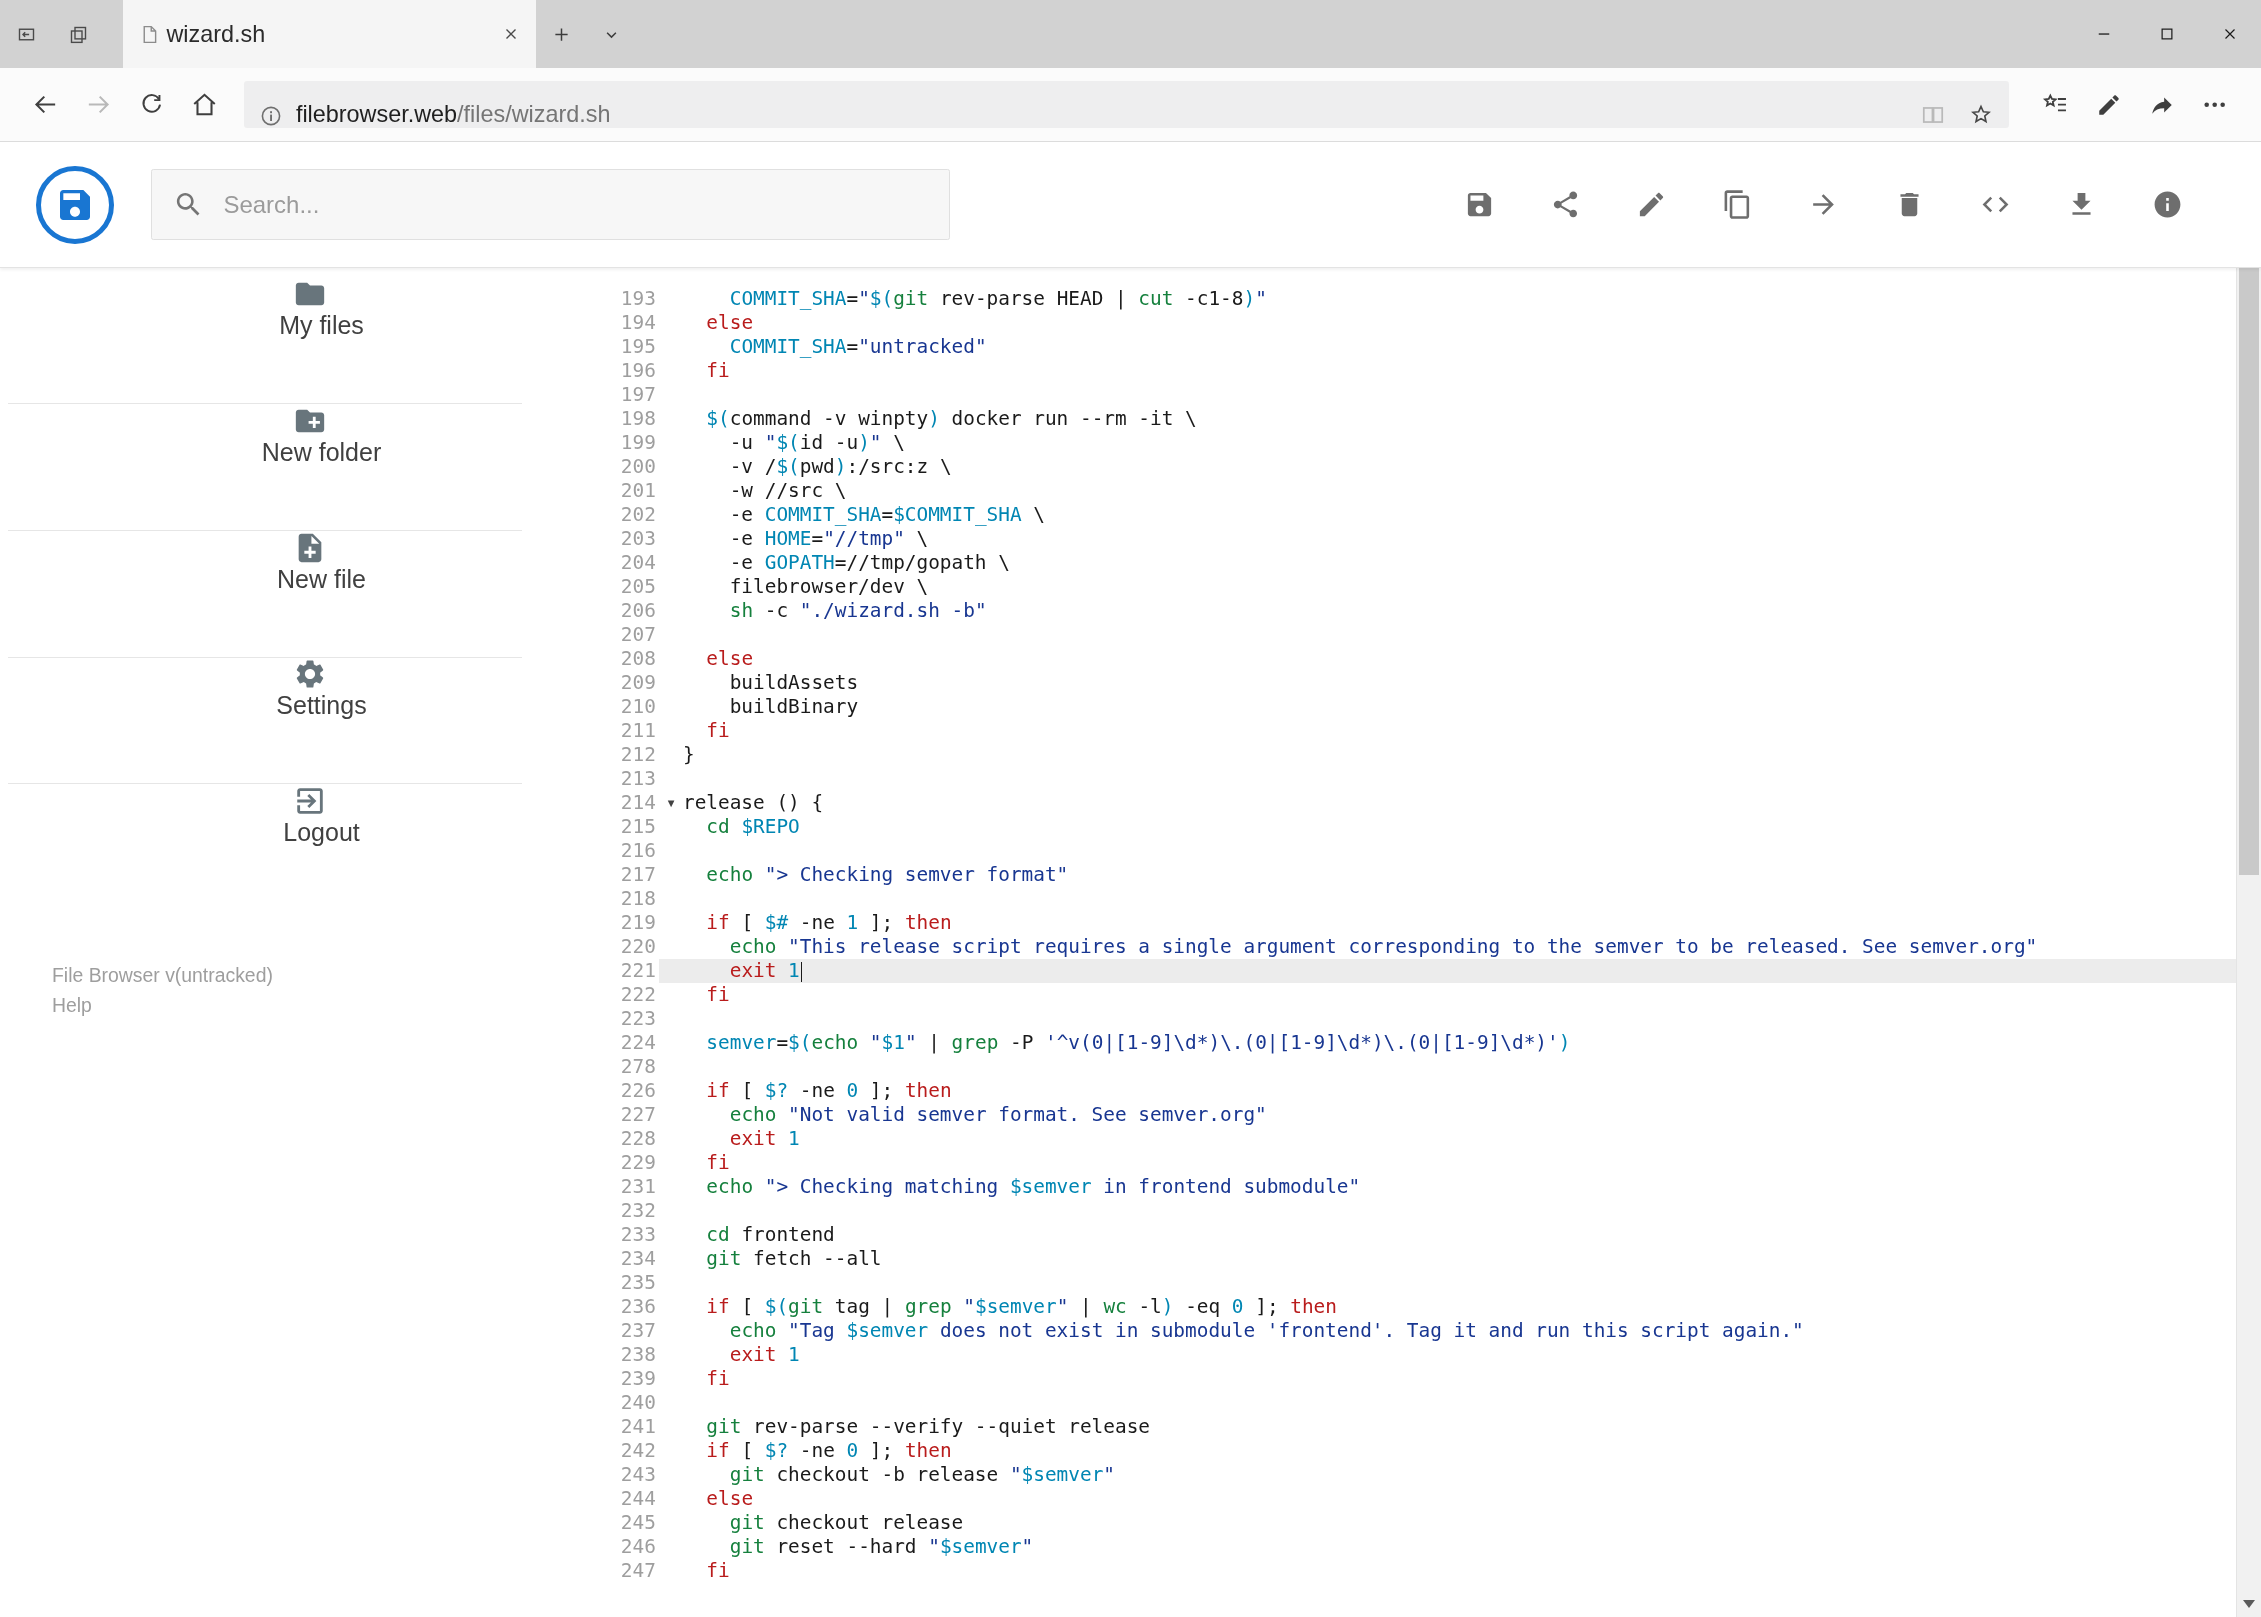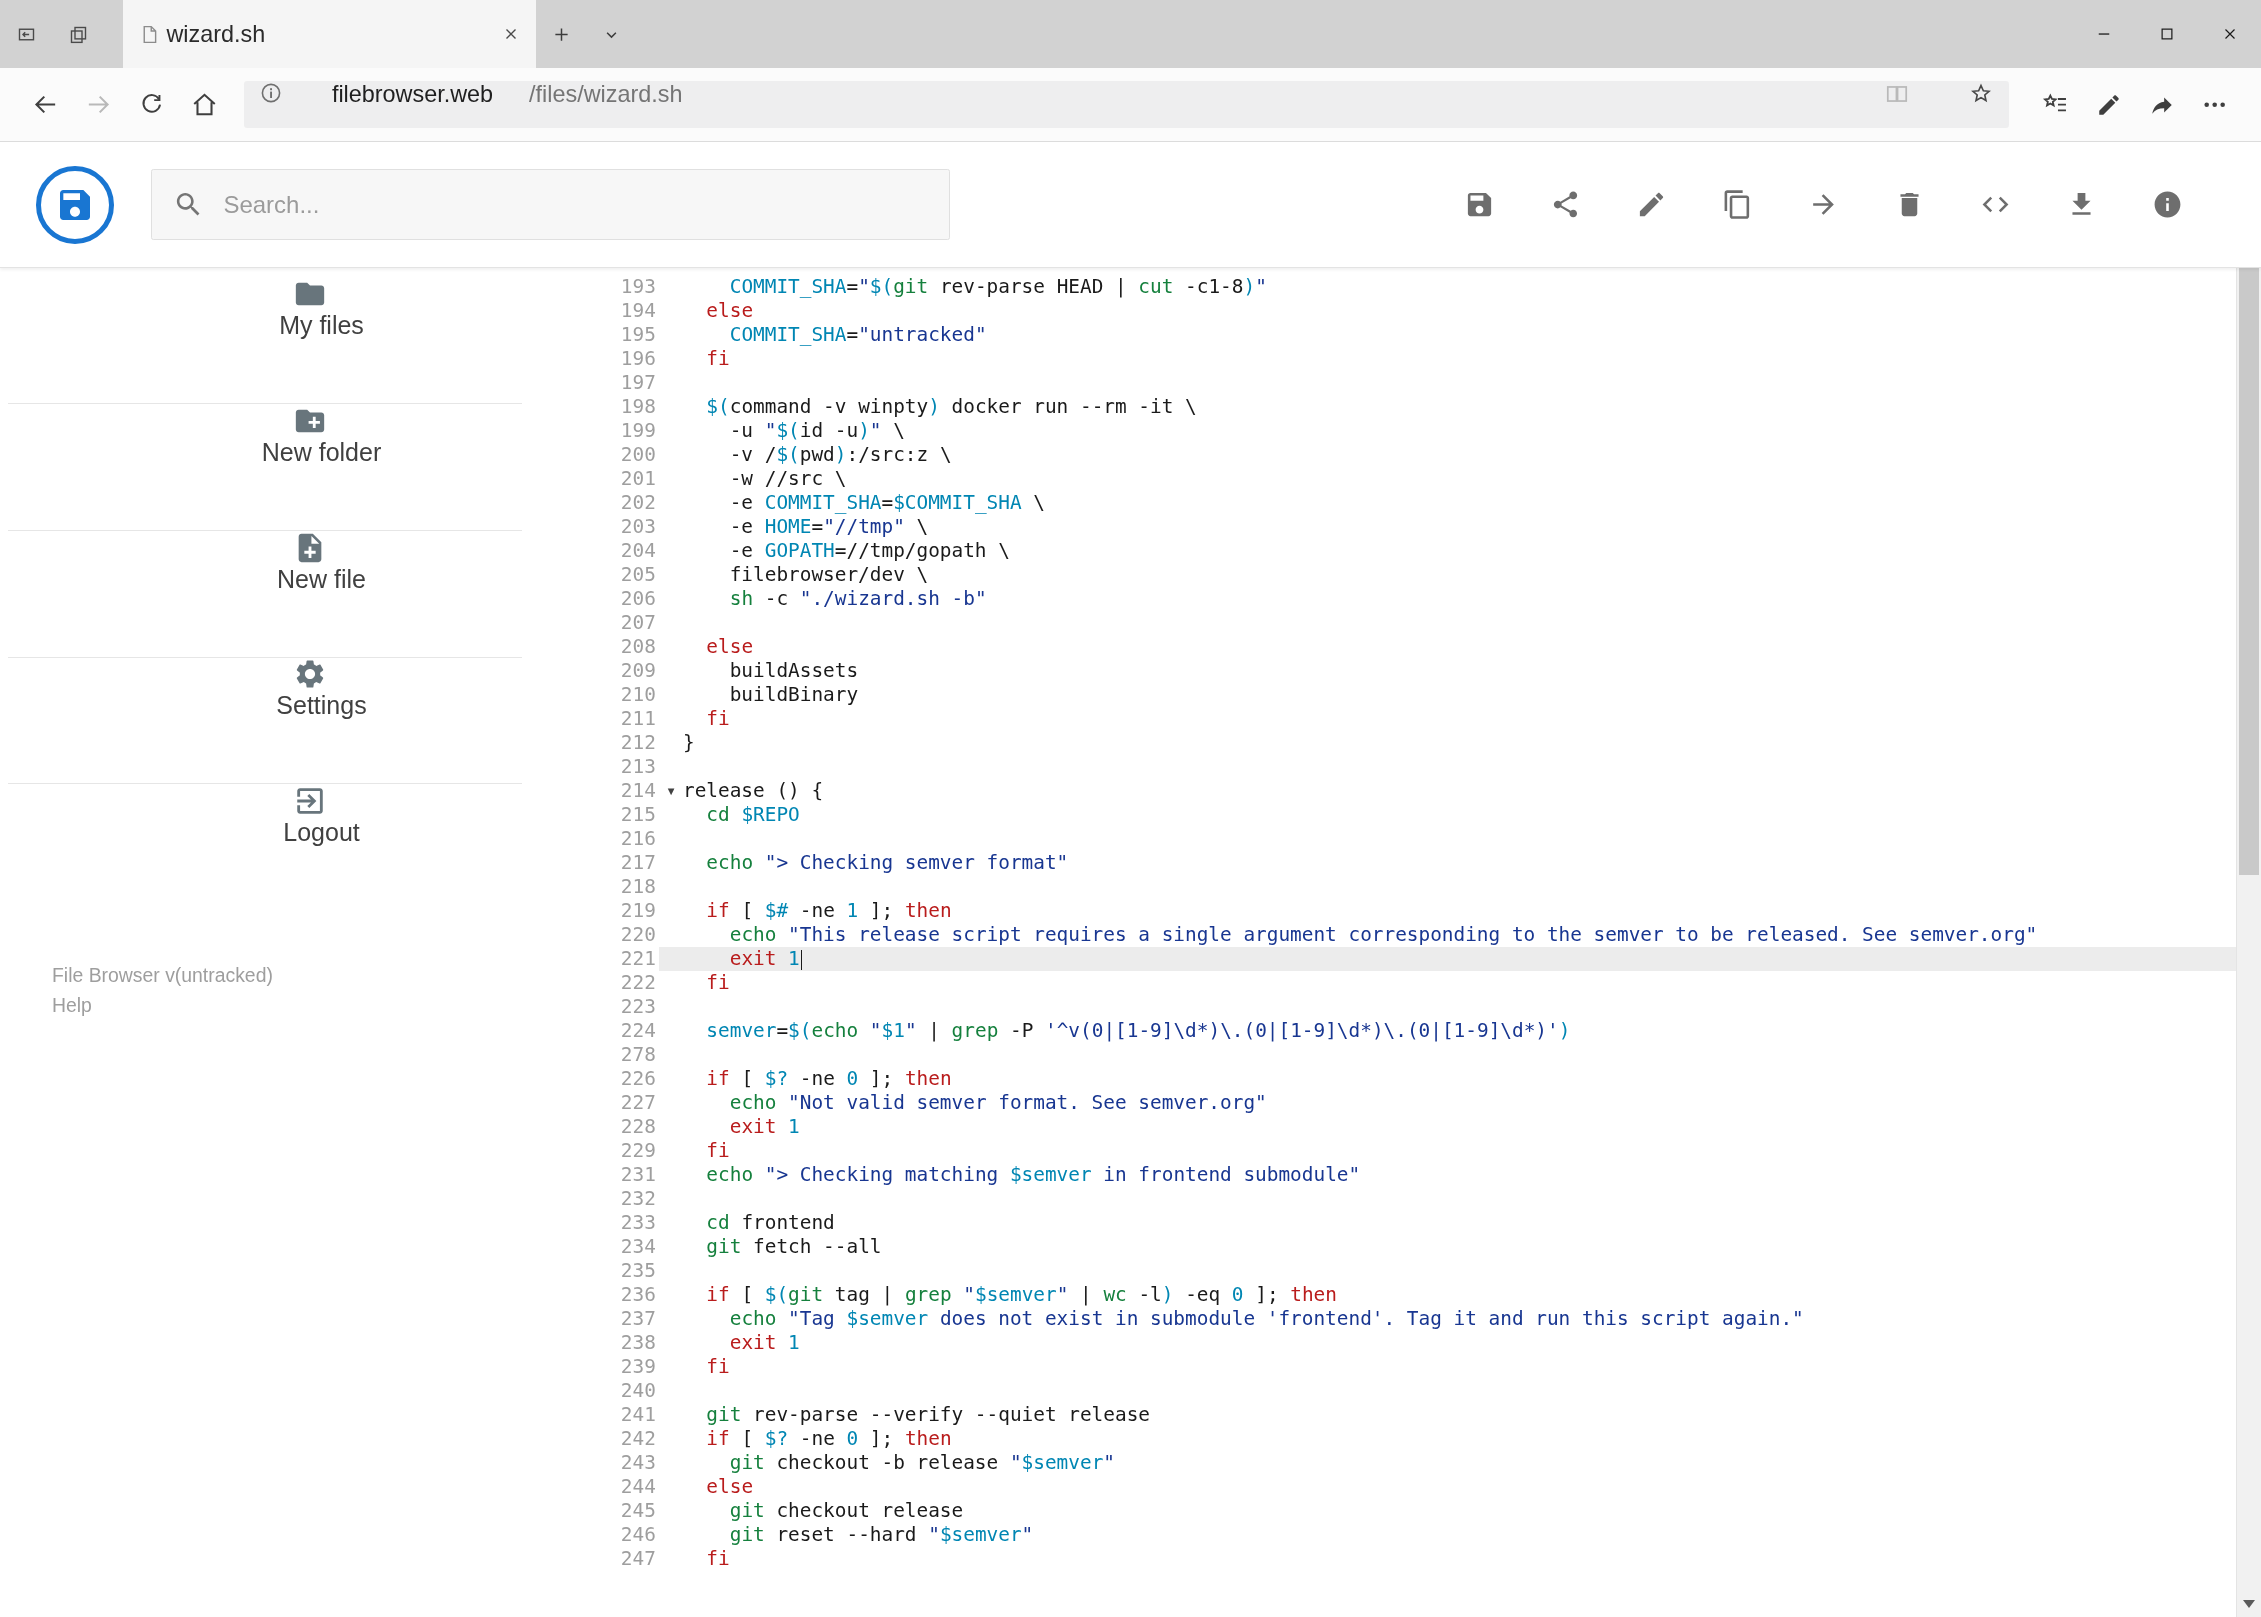--- a/index.html
+++ b/index.html
@@ -15,21 +15,21 @@
   .tab-title { font-size:23.4px; color:#2b2b2b; margin-left:6px; flex:1; white-space:nowrap; overflow:hidden; }
   .tab-close { border:none; background:transparent; color:#4a4a4a; display:flex; align-items:center; }
   .newtab-btn,.chevron-btn { width:50px; border:none; background:transparent; display:flex; align-items:center; justify-content:center; color:#3c3c3c; }
   .wincontrols { margin-left:auto; display:flex; }
   .win-btn { width:63px; border:none; background:transparent; display:flex; align-items:center; justify-content:center; color:#1a1a1a; }
 
   
   .navbar { height:74px; background:#fbfbfb; border-bottom:0.8px solid #dcdcdc; display:flex; align-items:center; padding:0 19.4px; }
   .nav-btn { width:53px; height:53px; border:none; background:transparent; display:flex; align-items:center; justify-content:center; color:#3f3f3f; }
   .nav-btn.disabled { color:#b9b9b9; }
-  .urlfield { flex:1; height:47px; background:#eeeeef; border-radius:3.2px; margin:0 21px 0 13px; display:flex; align-items:flex-start; padding:0 14.5px;gap:36px; }
+  .urlfield { flex:1; height:47px; background:#eeeeef; border-radius:3.2px; margin:0 21px 0 13px; display:flex; align-items:flex-end; padding:0 14.5px; }
   .url-info { color:#6f6f6f; display:flex; margin-right:13px; }
   .url-host { font-size:23.4px; color:#1f1f1f; }
   .url-path { font-size:23.4px; color:#757575; }
   .url-spacer { flex:1; }
   .url-side-btn { border:none; background:transparent; display:flex; align-items:center; margin-left:22.6px; }
 
   
   .appheader { position:relative; height:126px; background:#fff; border-bottom:0.8px solid #e3e3e3; box-shadow:0 1.6px 3.2px rgba(0,0,0,0.06); display:flex; align-items:center; z-index:2; }
   .logo { width:78px; height:78px; margin-left:36px; border:5.7px solid #1976d2; border-radius:50%; background:#fff; display:flex; align-items:center; justify-content:center; color:#1976d2; flex:none; }
   .search { margin-left:37px; width:799px; height:71px; background:#f7f7f7; border:0.8px solid #e0e0e0; border-radius:2.4px; display:flex; align-items:center; padding:8px 21px; }
@@ -42,21 +42,21 @@
   
   .sidebar { position:absolute; left:0; top:269px; width:569px; bottom:0; background:#fff; padding-top:8px; }
   .side-item { height:126px; display:flex; align-items:center; padding-left:50px; cursor:pointer; color:#68757c;flex-direction:column; }
   .side-item svg { flex:none; }
   .side-label { font-size:25px; color:#404040; margin-left:24px; }
   .side-sep { height:0.8px; background:#e6e6e6; margin:0 47px 0 8px; }
   .side-footer { margin:50px 0 0 52px; font-size:19.4px; color:#9e9e9e; line-height:30px; }
   .side-help { color:#9e9e9e; cursor:pointer; }
 
   
-  .editor { position:absolute; left:569px; top:269px; right:25px; bottom:0; background:#fff; overflow:hidden; padding-top:6px; }
+  .editor { position:absolute; left:569px; top:269px; right:25px; bottom:0; background:#fff; overflow:hidden; padding-top:18px; }
   .line { display:flex; height:24px; }
   .ln { width:90px; flex:none; text-align:right; padding-right:3.2px; font-family:"DejaVu Sans Mono",monospace; font-size:19.4px; line-height:24px; color:#9e9e9e; }
   .line-body { flex:1; display:flex; }
   .foldcol { width:24px; flex:none; font-size:11.3px; line-height:24px; color:#424242; text-align:center; }
   pre.code { font-family:"DejaVu Sans Mono",monospace; font-size:19.4px; line-height:24px; white-space:pre; }
   .caret { display:inline-block; width:1.6px; height:20px; background:#1a1a1a; vertical-align:middle; margin-left:0.8px; }
 
   
   .scrollbar { position:absolute; right:0; top:142px; bottom:0; width:25px; background:#f1f1f1; border-left:0.8px solid #e4e4e4; }
   .sb-arrow { position:absolute; left:0; width:100%; height:26px; display:flex; align-items:center; justify-content:center; }

